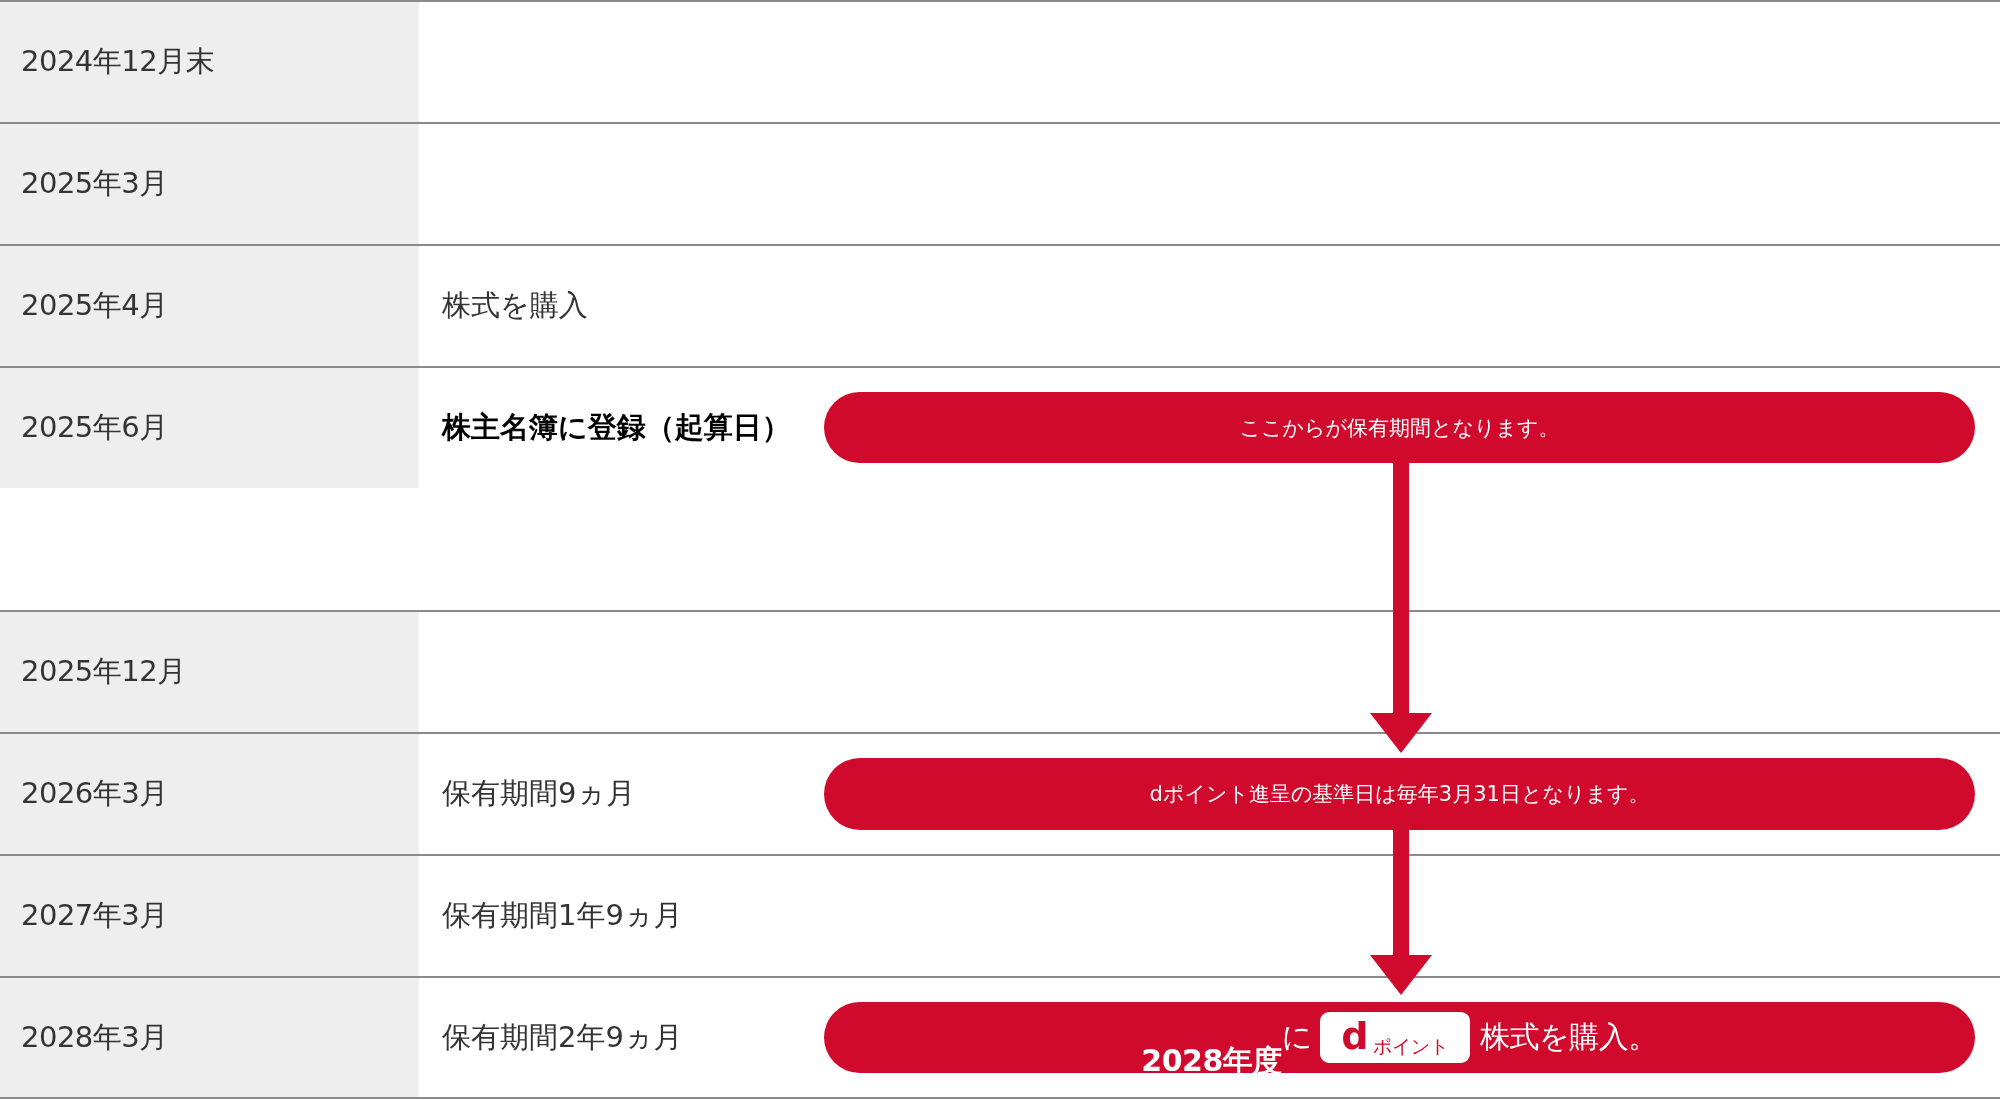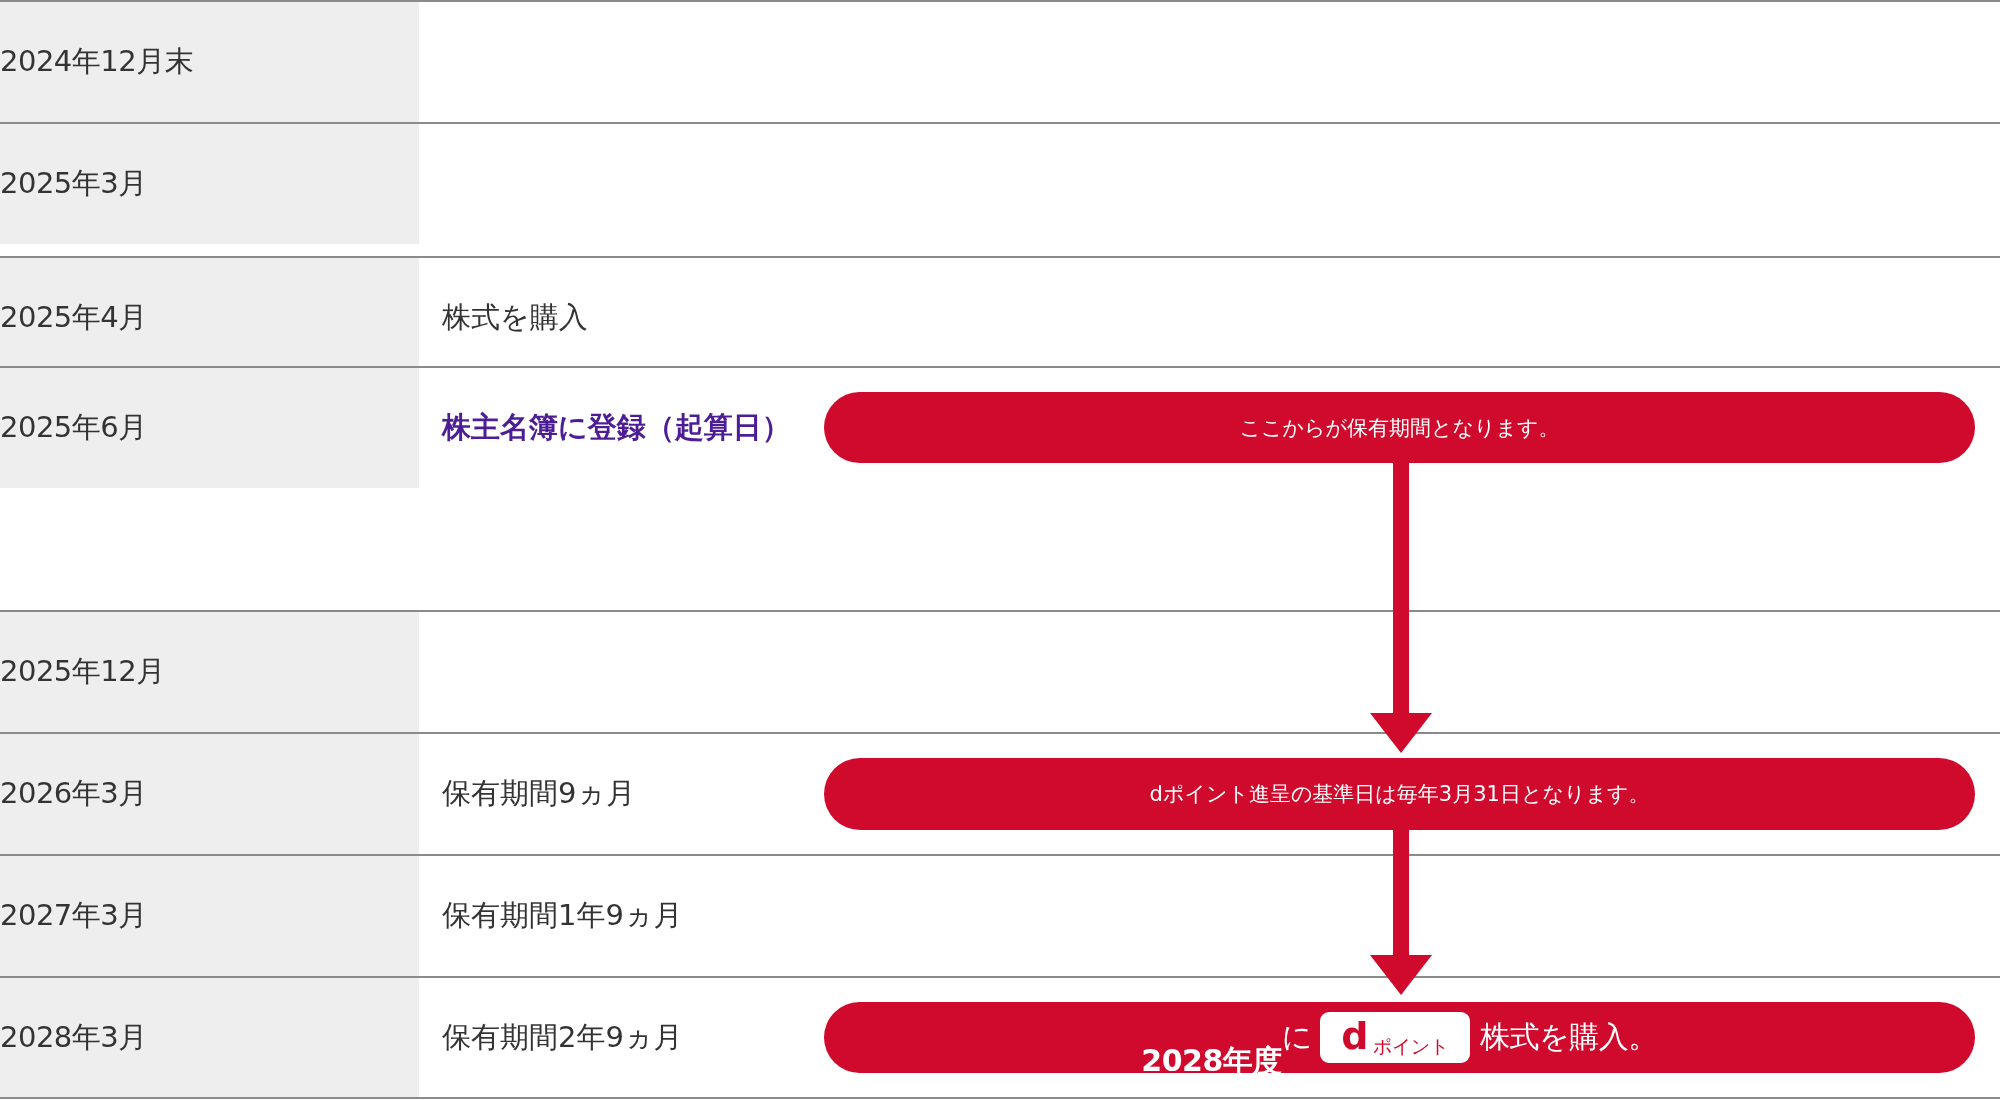--- a/index.html
+++ b/index.html
@@ -9,28 +9,28 @@
   }
   .timeline { position: absolute; left: 0; top: 0; width: 2000px; height: 1100px; }
   .row {
     position: absolute; left: 0; width: 2000px; height: 122px;
     border-top: 2px solid #8a8a8a; box-sizing: border-box;
   }
   .row.last { border-bottom: 2px solid #8a8a8a; height: 123px; }
   .date-cell {
     position: absolute; left: 0; top: 0; width: 419px; height: 100%;
     background: #eeeeee; display: flex; align-items: center;
-    box-sizing: border-box;
+    padding-left: 21px; box-sizing: border-box;
     font-size: 29px; letter-spacing: -0.5px; color: #333333;
   }
   .event-cell {
     position: absolute; left: 442px; top: 0; height: 100%;
     display: flex; align-items: center; font-size: 29px; color: #333333; white-space: nowrap;
   }
-  .event-cell.highlight { color: #4c1d95; font-weight: bold; }
+  .event-cell.highlight { color: #000000; font-weight: bold; }
   .pill {
     position: absolute; left: 824px; width: 1151px; height: 71px;
     background: #cf0a2c; border-radius: 36px; color: #ffffff;
     display: flex; align-items: center; justify-content: center;
     font-size: 21px; white-space: nowrap; z-index: 3;
   }
   .pill.final { font-size: 30px; letter-spacing: -0.5px; }
   .pill .bold { font-weight: bold; margin-top: 48px; }
   .badge {
     display: inline-flex; align-items: center; justify-content: center;
@@ -54,21 +54,21 @@
   <div class="row" style="top:0px">
     <div class="date-cell">2024年12月末</div>
     <div class="event-cell"></div>
   </div>
 
   <div class="row" style="top:122px">
     <div class="date-cell">2025年3月</div>
     <div class="event-cell"></div>
   </div>
 
-  <div class="row" style="top:256px">
+  <div class="row" style="top:244px">
     <div class="date-cell">2025年4月</div>
     <div class="event-cell">株式を購入</div>
   </div>
 
   <div class="row" style="top:366px">
     <div class="date-cell">2025年6月</div>
     <div class="event-cell highlight">株主名簿に登録（起算日）</div>
   </div>
 
 

